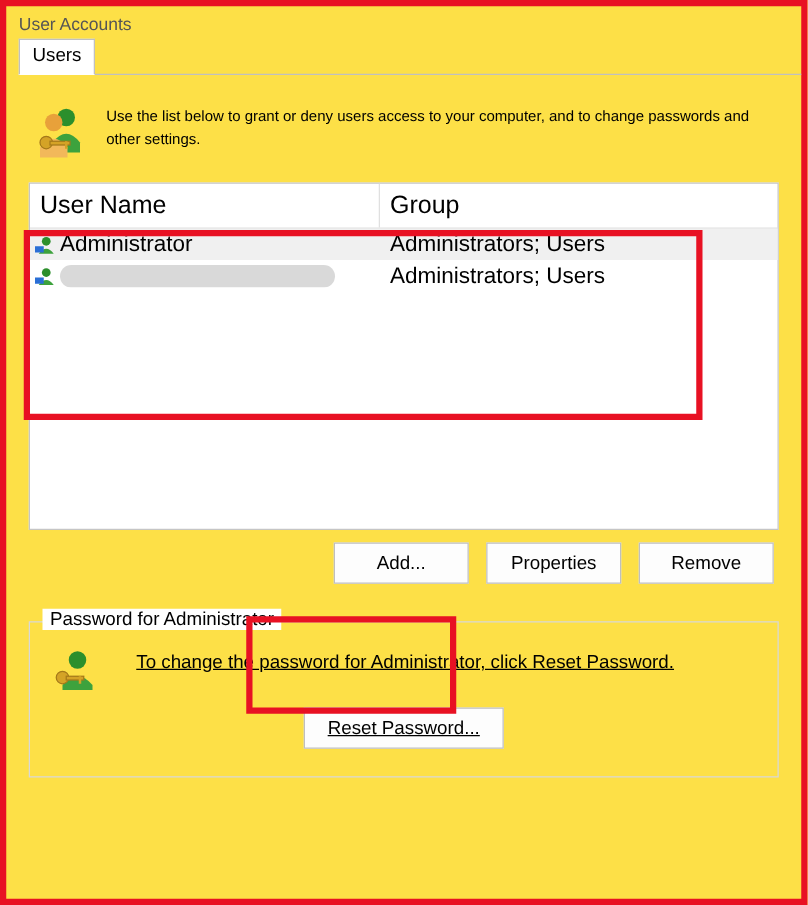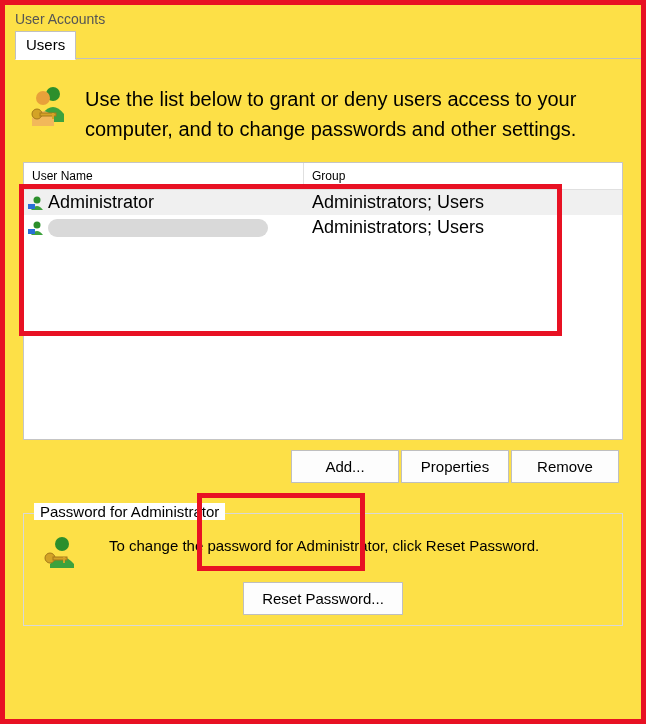--- a/index.html
+++ b/index.html
@@ -17,21 +17,21 @@
       background: #fde047;
       position: relative;
     }
     .title-bar {
       padding: 6px 10px 4px 10px;
       font-size: 14px;
       color: #555;
     }
     .tab-strip {
       display: flex;
-      align-items: flex-start;
+      align-items: center;
       padding-left: 10px;
       font-size: 15px;
     }
     .tab {
       padding: 4px 10px 6px 10px;
       border: 1px solid transparent;
       position: relative;
       cursor: pointer;
       color: #000;
     }
@@ -52,21 +52,21 @@
     .content {
       padding: 18px 18px 10px 18px;
     }
     .intro-row {
       display: flex;
       gap: 16px;
       align-items: flex-start;
       padding: 6px 6px 18px 6px;
     }
     .intro-text {
-      font-size: 20px;
+      font-size: 12px;
       line-height: 1.5;
       color: #000;
     }
     .users-icon-svg {
       flex-shrink: 0;
       width: 40px;
       height: 44px;
     }
     .users-group {
     }
@@ -79,21 +79,21 @@
       border: 1px solid #c5c5c5;
       height: 278px;
       background: #fff;
     }
     .list-header {
       display: flex;
       border-bottom: 1px solid #e0e0e0;
     }
     .list-header .col {
       padding: 6px 8px;
-      font-size: 12px;
+      font-size: 20px;
       border-right: 1px solid #e0e0e0;
     }
     .list-header .col:last-child { border-right: none; }
     .col-name { width: 280px; }
     .col-group { flex: 1; }
     .list-row {
       display: flex;
       align-items: center;
       padding: 2px 0;
       font-size: 18px;
@@ -116,39 +116,40 @@
     .tiny-user-icon { width: 16px; height: 16px; flex-shrink: 0; }
     .redacted {
       width: 220px;
       height: 18px;
       background: #d9d9d9;
       border-radius: 9px;
     }
     .button-row {
       display: flex;
       justify-content: flex-end;
-      gap: 2px;
+      gap: 14px;
       margin-top: 10px;
       padding-right: 4px;
     }
     .btn {
       min-width: 108px;
       padding: 7px 18px;
       font-size: 15px;
       border: 1px solid #bfbfbf;
       background: #fdfdfd;
       cursor: pointer;
       text-align: center;
     }
     .btn-wide { min-width: 148px; }
     .password-group {
       border: 1px solid #d8d8d8;
       margin-top: 30px;
-      padding: 14px 14px 10px 14px;
+      padding: 14px 14px 22px 14px;
       position: relative;
+      text-decoration: underline;
     }
     .password-legend {
       position: absolute;
       top: -11px;
       left: 10px;
       background: #fff;
       padding: 0 6px;
       font-size: 15px;
     }
     .pw-row {

